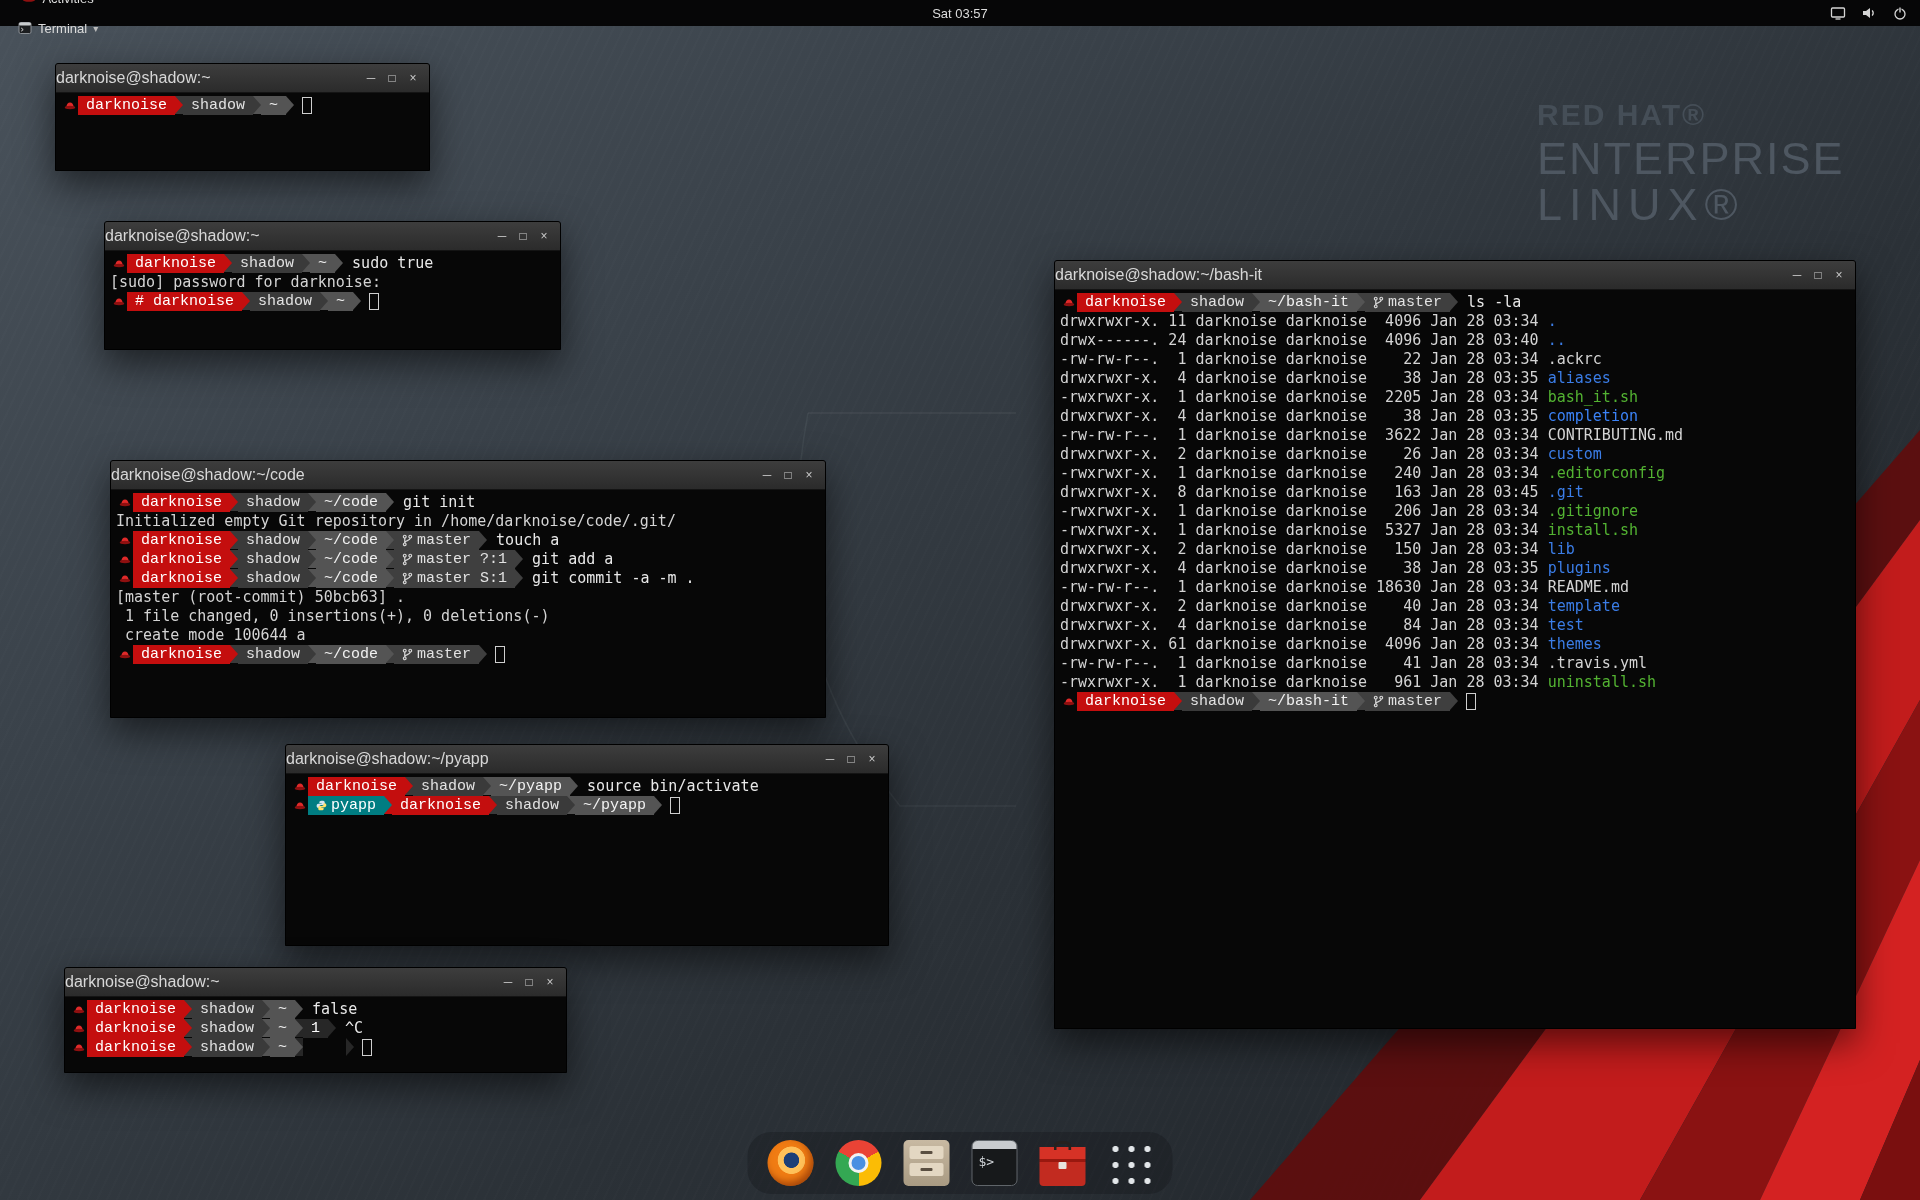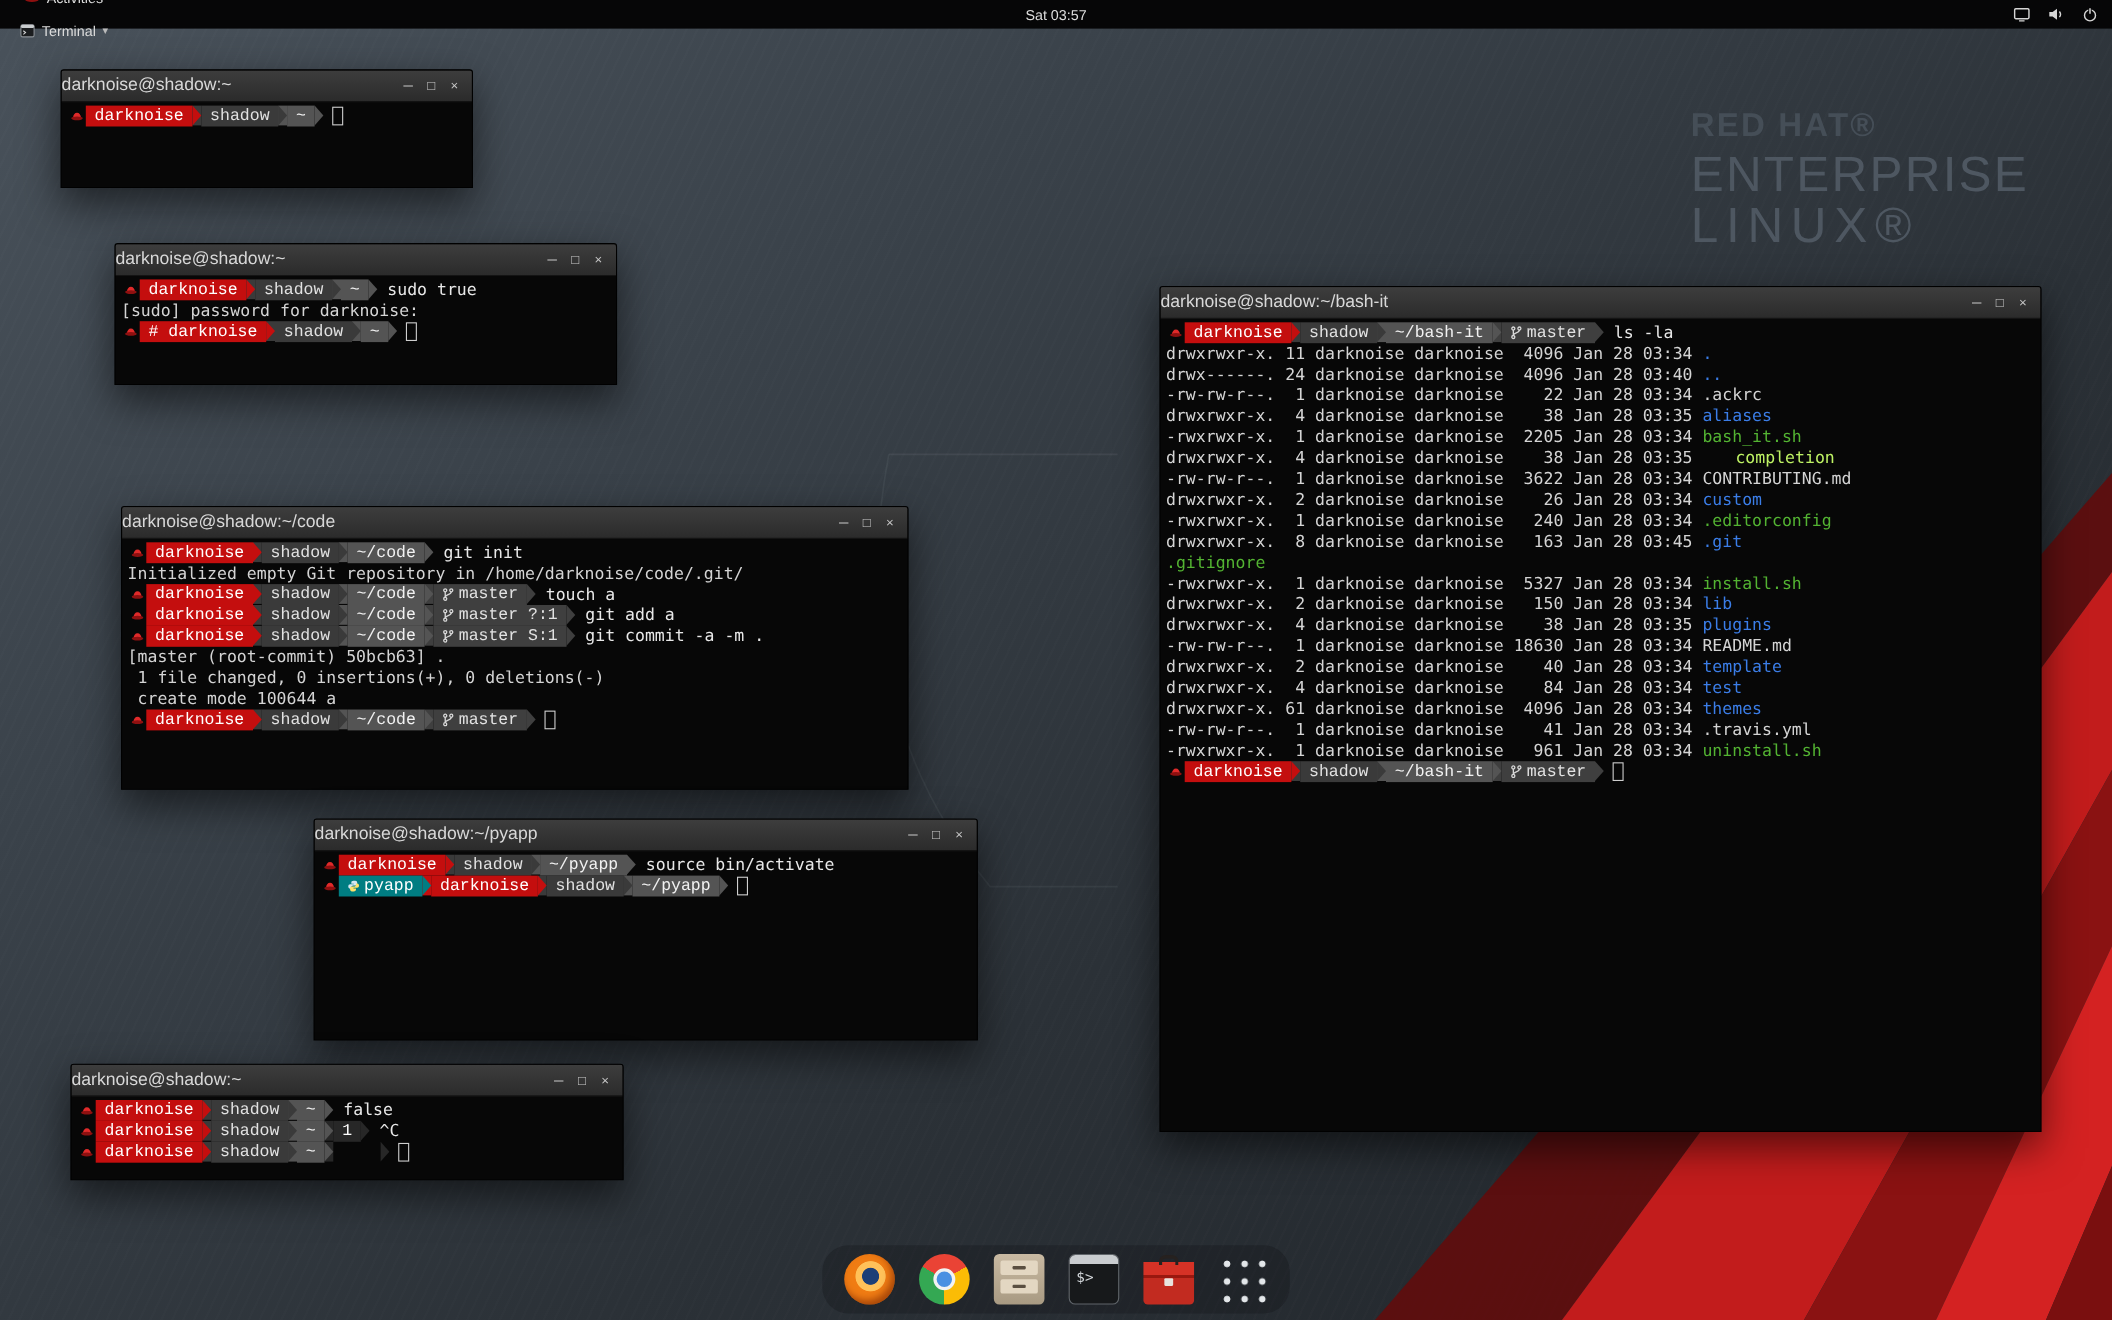--- a/index.html
+++ b/index.html
@@ -521,39 +521,40 @@
         <div class="tl">
           <span class="out">drwxrwxr-x.  4 darknoise darknoise    38 Jan 28 03:35 </span>
           <span class="out" style="color: rgb(59, 125, 231);">aliases</span>
         </div>
         <div class="tl">
           <span class="out">-rwxrwxr-x.  1 darknoise darknoise  2205 Jan 28 03:34 </span>
           <span class="out" style="color: rgb(83, 179, 50);">bash_it.sh</span>
         </div>
         <div class="tl">
           <span class="out">drwxrwxr-x.  4 darknoise darknoise    38 Jan 28 03:35 </span>
-          <span class="out" style="color: #bef264; margin-left: 30px;">completion</span>
+          <span class="out" style="color: #3b82f6;">completion</span>
         </div>
         <div class="tl">
           <span class="out">-rw-rw-r--.  1 darknoise darknoise  3622 Jan 28 03:34 </span>
           <span class="out" style="color: rgb(212, 212, 212);">CONTRIBUTING.md</span>
         </div>
         <div class="tl">
           <span class="out">drwxrwxr-x.  2 darknoise darknoise    26 Jan 28 03:34 </span>
           <span class="out" style="color: rgb(59, 125, 231);">custom</span>
         </div>
         <div class="tl">
           <span class="out">-rwxrwxr-x.  1 darknoise darknoise   240 Jan 28 03:34 </span>
           <span class="out" style="color: rgb(83, 179, 50);">.editorconfig</span>
         </div>
         <div class="tl">
           <span class="out">drwxrwxr-x.  8 darknoise darknoise   163 Jan 28 03:45 </span>
           <span class="out" style="color: rgb(59, 125, 231);">.git</span>
         </div>
         <div class="tl">
+          <span class="out">-rwxrwxr-x.  1 darknoise darknoise   206 Jan 28 03:34 </span>
           <span class="out" style="color: rgb(83, 179, 50);">.gitignore</span>
         </div>
         <div class="tl">
           <span class="out">-rwxrwxr-x.  1 darknoise darknoise  5327 Jan 28 03:34 </span>
           <span class="out" style="color: rgb(83, 179, 50);">install.sh</span>
         </div>
         <div class="tl">
           <span class="out">drwxrwxr-x.  2 darknoise darknoise   150 Jan 28 03:34 </span>
           <span class="out" style="color: rgb(59, 125, 231);">lib</span>
         </div>

